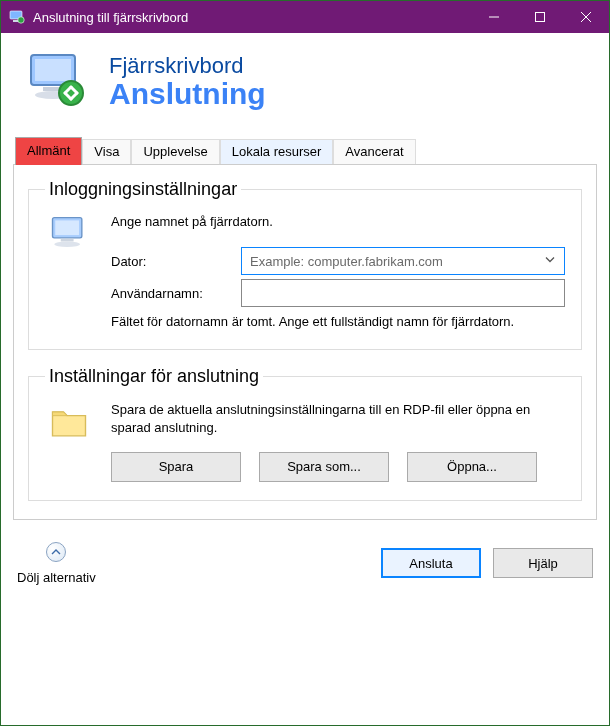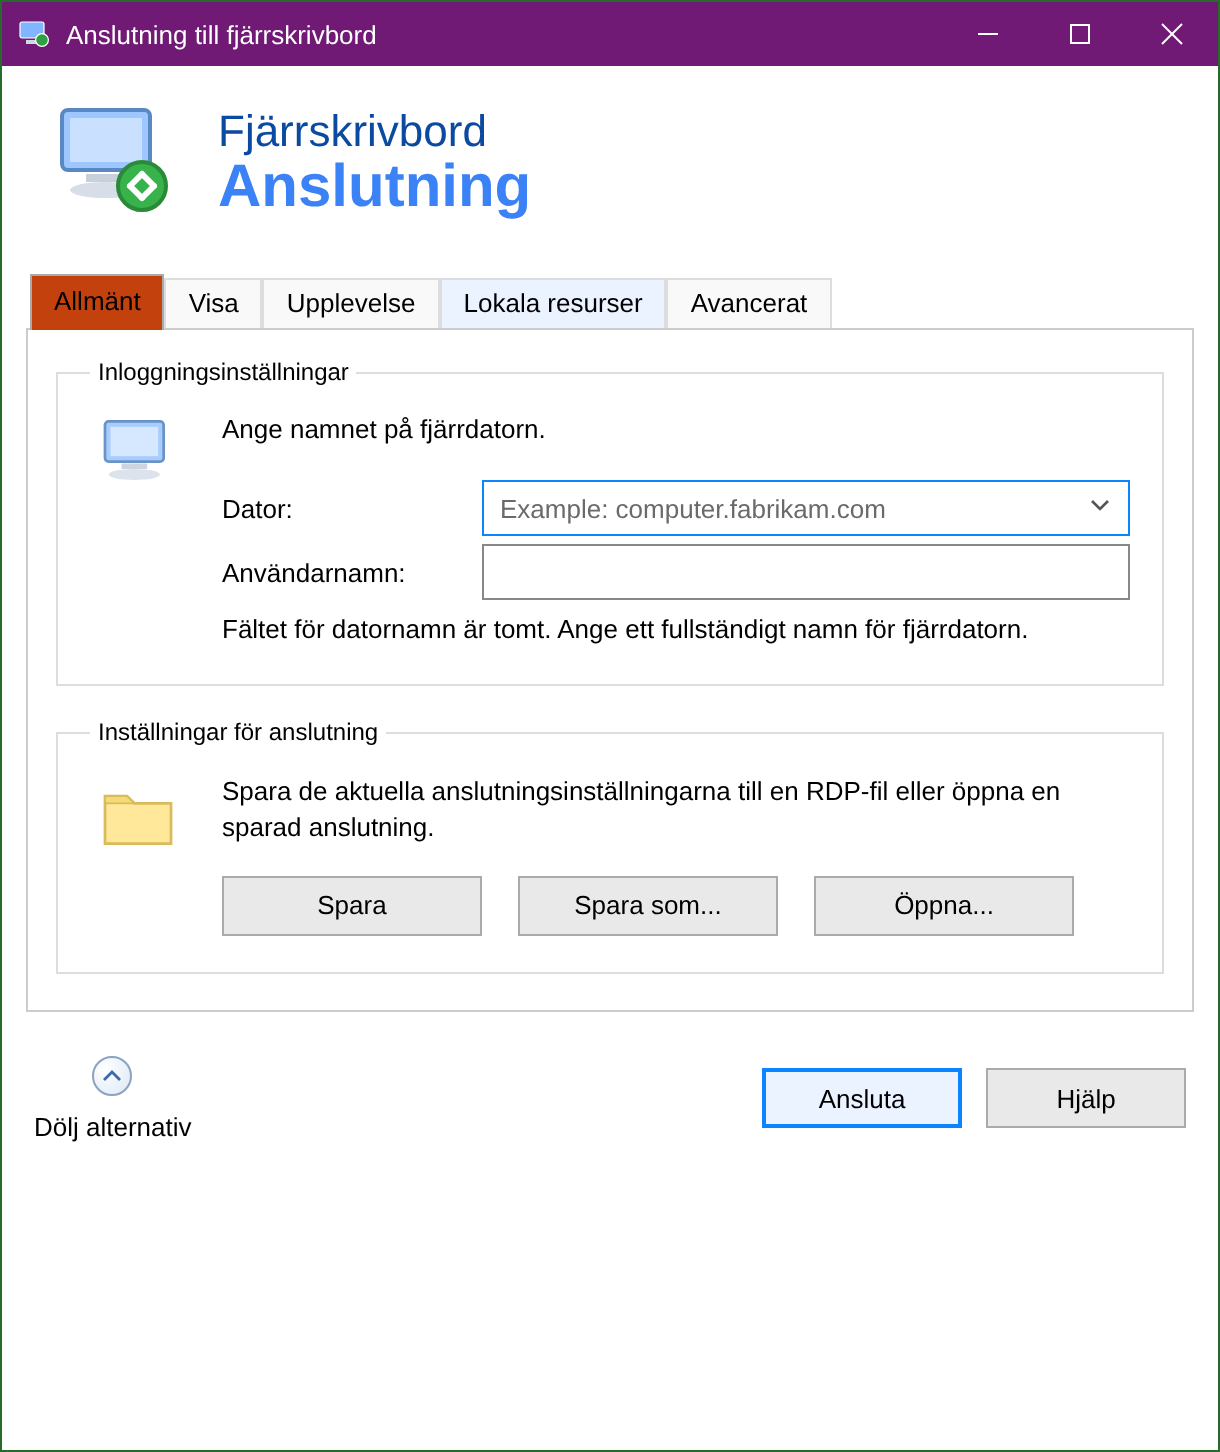--- a/index.html
+++ b/index.html
@@ -75,42 +75,42 @@
     background: #f9f9f9;
     border-top: 1px solid #ddd;
     border-left: 1px solid #ddd;
     border-right: 1px solid #ddd;
     margin-top: 2px;
     padding-top: 4px;
     padding-bottom: 5px;
     margin-bottom: 0;
   }
   .tab.active {
-    background: #c2410c;
+    background: #ef4444;
     border-top: 1px solid #aaa;
     border-left: 1px solid #aaa;
     border-right: 1px solid #aaa;
     z-index: 3;
   }
   .tab.highlight { background: #eaf3ff; }
   .panel {
     margin: 0 12px 12px 12px;
     border: 1px solid #ccc;
     padding: 14px 14px 18px 14px;
     position: relative;
     z-index: 1;
   }
   fieldset.groupbox {
     border: 1px solid #ddd;
     margin: 0 0 16px 0;
     padding: 14px 16px 18px 16px;
     position: relative;
   }
   fieldset.groupbox legend {
-    font-size: 12px;
+    font-size: 18px;
     padding: 0 4px;
     color: #000;
   }
   .group-body {
     display: flex;
     gap: 18px;
   }
   .group-icon { width: 48px; flex-shrink: 0; }
   .group-content { flex: 1; }
   .instr { margin-bottom: 18px; }

